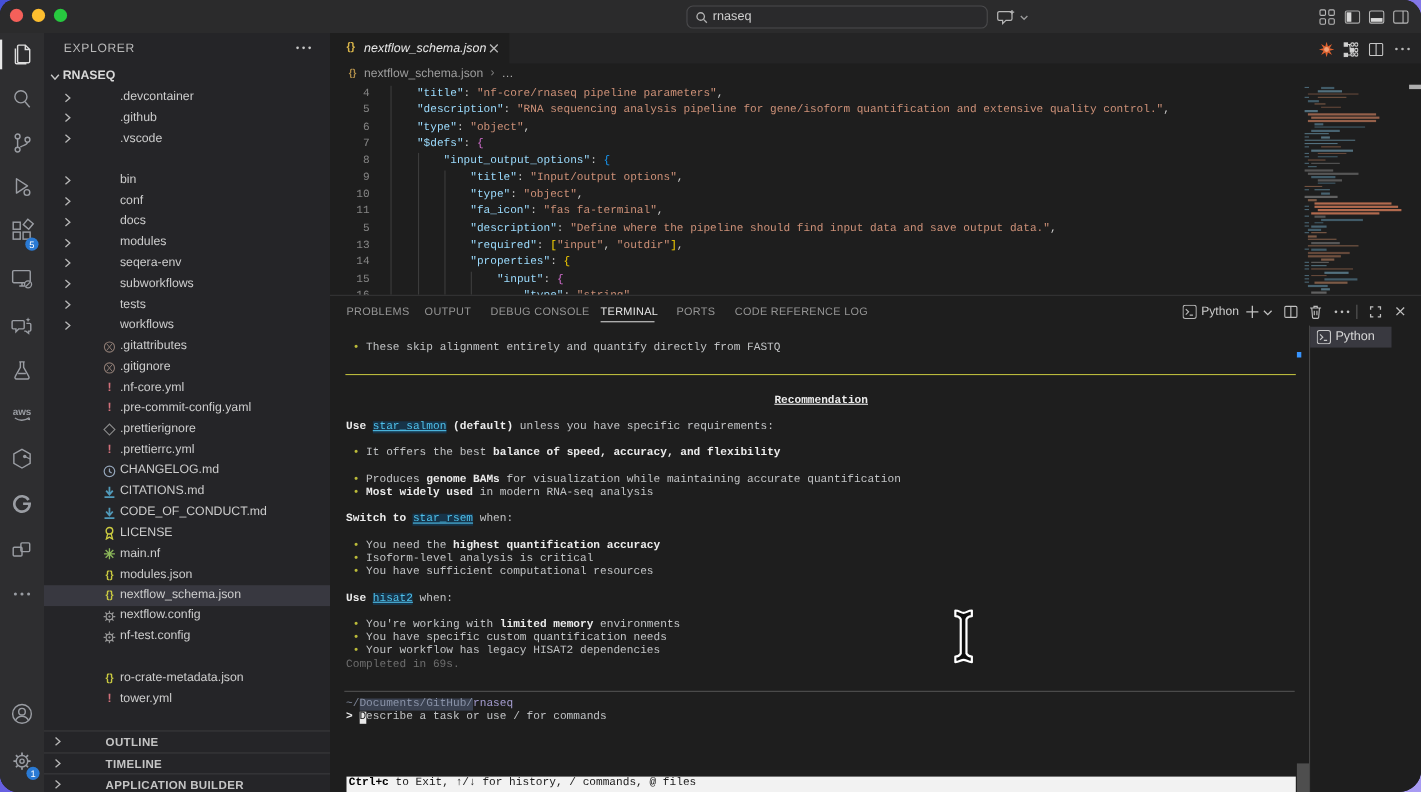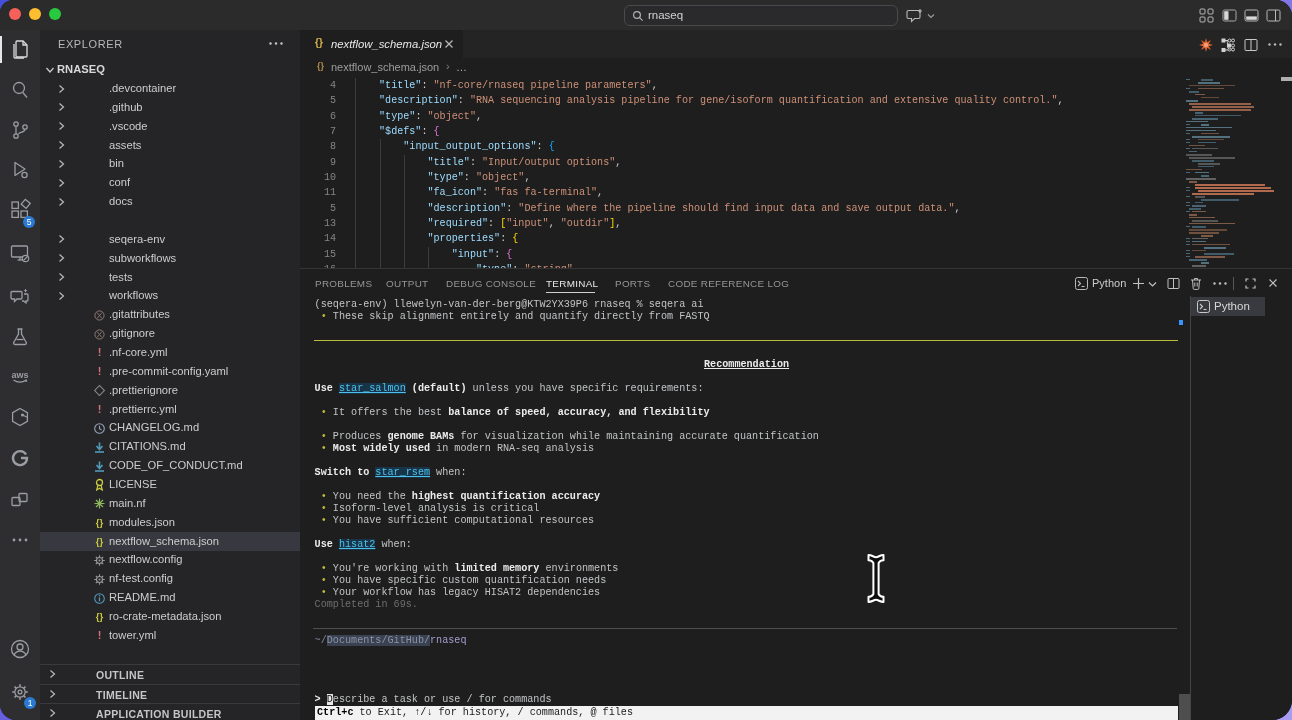--- a/index.html
+++ b/index.html
@@ -232,28 +232,20 @@
       <span class="lbl">.github</span>
     </div>
     <div class="row" style="left:40px;top:116.8px;">
       <span class="chev" style="left:16px;">
         <svg width="10" height="10" viewBox="0 0 10 10">
           <path d="M3.5 1.5L7.5 5l-4 3.5" stroke="#b8b8b8" stroke-width="1.2" fill="none"></path>
         </svg>
       </span>
       <span class="lbl">.vscode</span>
     </div>
-    <div class="row" style="left:40px;top:135.6px;">
-      <span class="chev" style="left:16px;">
-        <svg width="10" height="10" viewBox="0 0 10 10">
-          <path d="M3.5 1.5L7.5 5l-4 3.5" stroke="#b8b8b8" stroke-width="1.2" fill="none"></path>
-        </svg>
-      </span>
-      <span class="lbl">assets</span>
-    </div>
     <div class="row" style="left:40px;top:154.4px;">
       <span class="chev" style="left:16px;">
         <svg width="10" height="10" viewBox="0 0 10 10">
           <path d="M3.5 1.5L7.5 5l-4 3.5" stroke="#b8b8b8" stroke-width="1.2" fill="none"></path>
         </svg>
       </span>
       <span class="lbl">bin</span>
     </div>
     <div class="row" style="left:40px;top:173.3px;">
       <span class="chev" style="left:16px;">
@@ -263,20 +255,28 @@
       </span>
       <span class="lbl">conf</span>
     </div>
     <div class="row" style="left:40px;top:192.2px;">
       <span class="chev" style="left:16px;">
         <svg width="10" height="10" viewBox="0 0 10 10">
           <path d="M3.5 1.5L7.5 5l-4 3.5" stroke="#b8b8b8" stroke-width="1.2" fill="none"></path>
         </svg>
       </span>
       <span class="lbl">docs</span>
+    </div>
+    <div class="row" style="left:40px;top:211.0px;">
+      <span class="chev" style="left:16px;">
+        <svg width="10" height="10" viewBox="0 0 10 10">
+          <path d="M3.5 1.5L7.5 5l-4 3.5" stroke="#b8b8b8" stroke-width="1.2" fill="none"></path>
+        </svg>
+      </span>
+      <span class="lbl">modules</span>
     </div>
     <div class="row" style="left:40px;top:229.9px;">
       <span class="chev" style="left:16px;">
         <svg width="10" height="10" viewBox="0 0 10 10">
           <path d="M3.5 1.5L7.5 5l-4 3.5" stroke="#b8b8b8" stroke-width="1.2" fill="none"></path>
         </svg>
       </span>
       <span class="lbl">seqera-env</span>
     </div>
     <div class="row" style="left:40px;top:248.7px;">
@@ -409,30 +409,20 @@
       <span class="ficon">
         <svg width="13" height="13" viewBox="0 0 13 13">
           <circle cx="6.5" cy="6.5" r="3" stroke="#9a9a9a" stroke-width="1.1" fill="none"></circle>
           <circle cx="6.5" cy="6.5" r="1" fill="#9a9a9a"></circle>
           <g stroke="#9a9a9a" stroke-width="1.1">
             <path d="M6.5 1.2v2M6.5 9.8v2M1.2 6.5h2M9.8 6.5h2M2.8 2.8l1.4 1.4M8.8 8.8l1.4 1.4M10.2 2.8L8.8 4.2M4.2 8.8l-1.4 1.4"></path>
           </g>
         </svg>
       </span>
       <span class="lbl">nf-test.config</span>
-    </div>
-    <div class="row" style="left:40px;top:588.0px;">
-      <span class="ficon">
-        <svg width="13" height="13" viewBox="0 0 13 13">
-          <circle cx="6.5" cy="6.5" r="4.8" stroke="#519aba" stroke-width="1.1" fill="none"></circle>
-          <path d="M6.5 5.5V9.3" stroke="#519aba" stroke-width="1.3"></path>
-          <circle cx="6.5" cy="3.8" r=".8" fill="#519aba"></circle>
-        </svg>
-      </span>
-      <span class="lbl">README.md</span>
     </div>
     <div class="row" style="left:40px;top:606.9px;">
       <span class="ficon"><span style="color:#cbcb41;font-size:9.5px;font-weight:bold;line-height:13px;">{}</span></span>
       <span class="lbl">ro-crate-metadata.json</span>
     </div>
     <div class="row" style="left:40px;top:625.7px;">
       <span class="ficon"><span style="color:#d3707a;font-weight:bold;font-size:11px;line-height:13px;">!</span></span>
       <span class="lbl">tower.yml</span>
     </div>
     <div class="sect" style="left:40px;top:664px;">
@@ -651,40 +641,39 @@
         <circle cx="13.5" cy="2.5" r="1.2" fill="#c0c0c0"></circle>
       </svg>
     </div>
     <div class="abs" style="left:1233px;top:277px;width:1px;height:13px;background:#585858;"></div>
     <svg class="abs" style="left:1245px;top:278px" width="11" height="11" viewBox="0 0 11 11">
       <path d="M1 3.5V1h2.5M7.5 1H10v2.5M10 7.5V10H7.5M3.5 10H1V7.5" stroke="#c0c0c0" stroke-width="1.2" fill="none"></path>
     </svg>
     <svg class="abs" style="left:1268px;top:278px" width="10" height="10" viewBox="0 0 10 10">
       <path d="M1.5 1.5l7 7M8.5 1.5l-7 7" stroke="#c0c0c0" stroke-width="1.2"></path>
     </svg>
-    <div class="tline" style="left:314.6px;top:299.4px;">(seqera-env) llewelyn-van-der-berg@KTW2YX39P6 rnaseq % seqera ai</div>
     <div class="tline" style="left:314.6px;top:311.4px;"> <span class="y">•</span> These skip alignment entirely and quantify directly from FASTQ</div>
     <div class="abs" style="left:314px;top:340px;width:864px;height:1px;background:#b9b93c;"></div>
     <div class="tline" style="left:704.0px;top:359.4px;"><b style="text-decoration:underline;">Recommendation</b></div>
     <div class="tline" style="left:314.6px;top:383.4px;"><b>Use</b> <span class="code">star_salmon</span> <b>(default)</b> unless you have specific requirements:</div>
     <div class="tline" style="left:314.6px;top:407.4px;"> <span class="y">•</span> It offers the best <b>balance of speed, accuracy, and flexibility</b></div>
     <div class="tline" style="left:314.6px;top:431.4px;"> <span class="y">•</span> Produces <b>genome BAMs</b> for visualization while maintaining accurate quantification</div>
     <div class="tline" style="left:314.6px;top:443.4px;"> <span class="y">•</span> <b>Most widely used</b> in modern RNA-seq analysis</div>
     <div class="tline" style="left:314.6px;top:467.4px;"><b>Switch to</b> <span class="code">star_rsem</span> when:</div>
     <div class="tline" style="left:314.6px;top:491.4px;"> <span class="y">•</span> You need the <b>highest quantification accuracy</b></div>
     <div class="tline" style="left:314.6px;top:503.4px;"> <span class="y">•</span> Isoform-level analysis is critical</div>
     <div class="tline" style="left:314.6px;top:515.4px;"> <span class="y">•</span> You have sufficient computational resources</div>
     <div class="tline" style="left:314.6px;top:539.4px;"><b>Use</b> <span class="code">hisat2</span> when:</div>
     <div class="tline" style="left:314.6px;top:563.4px;"> <span class="y">•</span> You're working with <b>limited memory</b> environments</div>
     <div class="tline" style="left:314.6px;top:575.4px;"> <span class="y">•</span> You have specific custom quantification needs</div>
     <div class="tline" style="left:314.6px;top:587.4px;"> <span class="y">•</span> Your workflow has legacy HISAT2 dependencies</div>
     <div class="tline" style="left:314.6px;top:599.4px;"><span class="dim">Completed in 69s.</span></div>
     <div class="abs" style="left:313px;top:628px;width:864px;height:1px;background:#4f4f4f;"></div>
     <div class="tline" style="left:314.6px;top:635.4px;"><span style="color:#7e8698;">~/</span><span style="color:#8a93a8;background:#3a4150;">Documents/GitHub/</span><span style="color:#a59dd0;">rnaseq</span></div>
-    <div class="tline" style="left:314.6px;top:647.4px;margin-top:47px;"><b>&gt;</b> <span style="background:#e8e8e8;color:#111;">D</span>escribe a task or use / for commands</div>
+    <div class="tline" style="left:314.6px;top:647.4px;"><b>&gt;</b> <span style="background:#e8e8e8;color:#111;">D</span>escribe a task or use / for commands</div>
     <div class="abs" style="left:315px;top:706px;width:863px;height:14px;background:#f2f2f2;"></div>
     <div class="tline" style="left:317px;top:707px;color:#1a1a1a;"><b style="color:#000;">Ctrl+c</b> to Exit, ↑/↓ for history, / commands, @ files</div>
     <div class="abs" style="left:1190px;top:296px;width:1px;height:424px;background:#454545;"></div>
     <div class="abs" style="left:1191px;top:297px;width:74px;height:19px;background:#393940;"></div>
     <svg class="abs" style="left:1197px;top:300px" width="13" height="13" viewBox="0 0 13 13">
       <rect x=".5" y=".5" width="12" height="12" rx="2" stroke="#c8c8c8" fill="none"></rect>
       <path d="M3 4l2.5 2.5L3 9" stroke="#c8c8c8" stroke-width="1.1" fill="none"></path>
       <path d="M6.5 9.5h3" stroke="#c8c8c8" stroke-width="1.1"></path>
     </svg>
     <div class="abs" style="left:1214px;top:300px;font-size:11.5px;color:#d6d6d6;">Python</div>

